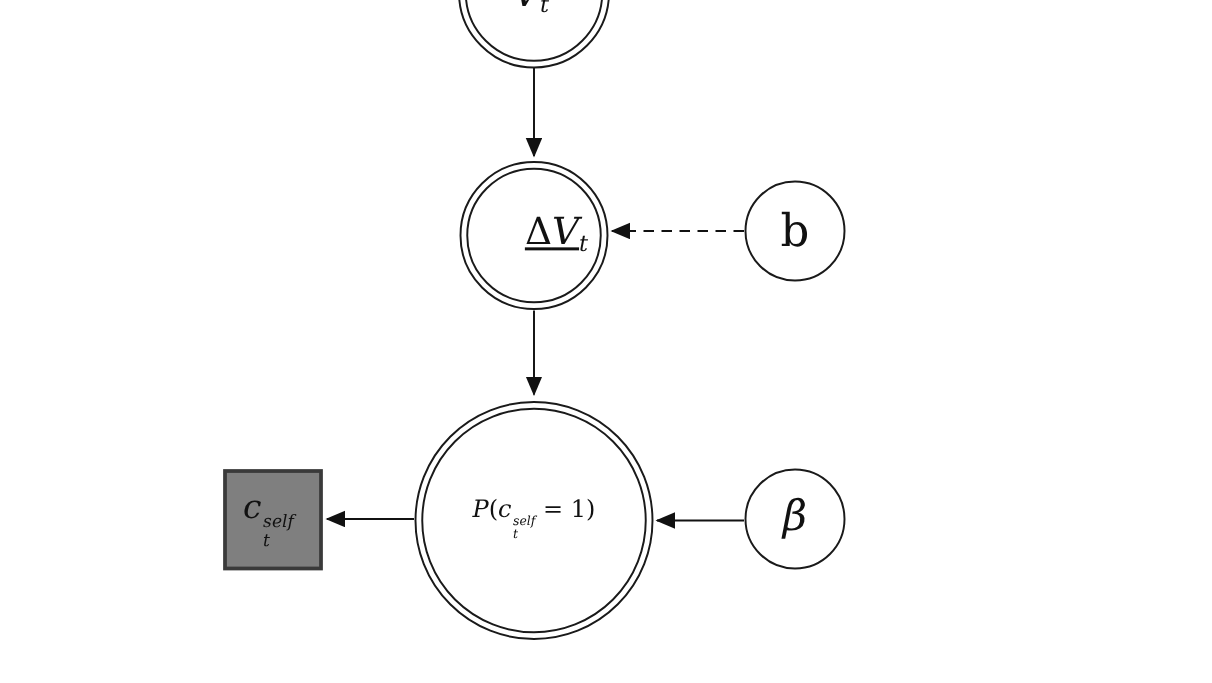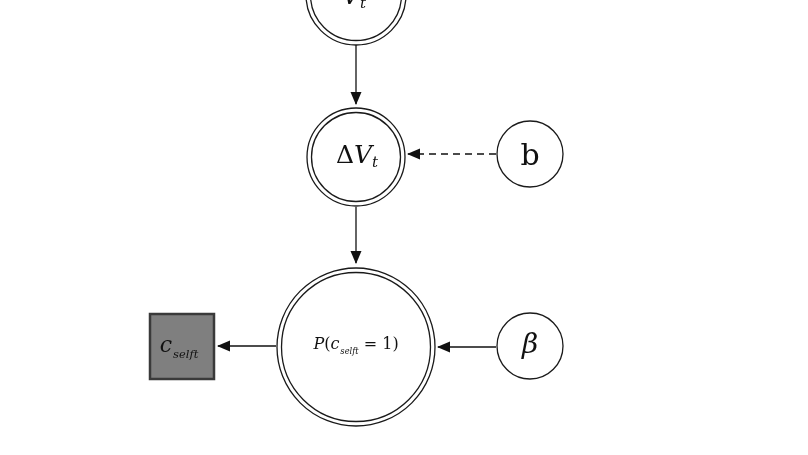--- a/index.html
+++ b/index.html
@@ -9,21 +9,21 @@
   }
   .stage svg{position:absolute;left:0;top:0;}
   .label{
     position:absolute;transform:translate(-50%,-50%);
     white-space:nowrap;color:#111111;line-height:1;
   }
   .it{font-style:italic;}
   .rm{font-style:normal;}
   .sb{font-style:italic;font-size:0.60em;vertical-align:-0.28em;}
   .stack{
-    display:inline-flex;flex-direction:row;align-items:flex-start;
+    display:inline-flex;flex-direction:column;align-items:flex-start;
     font-size:0.52em;line-height:1.08;vertical-align:-0.55em;
     font-style:italic;margin-left:1px;
   }
 </style>
 </head>
 <body>
 
 <div class="stage">
 
   <svg width="808" height="455" viewBox="0 0 808 455">
@@ -56,21 +56,21 @@
       <circle cx="356" cy="347" r="74.5" stroke-width="1.3" fill="none" stroke="#1a1a1a"></circle>
     </g>
 
     <circle cx="530" cy="346" r="33" stroke-width="1.3" stroke="#1a1a1a" fill="#ffffff"></circle>
 
     <rect x="150" y="314" width="64" height="65" stroke-width="2.5" fill="#7f7f7f" stroke="#3a3a3a"></rect>
   </svg>
 
   <div class="label" style="left:354px;top:-3px;font-size:25px;"><span class="it">V</span><span class="sb">t</span></div>
 
-  <div class="label" style="left:357px;top:156px;font-size:25px;"><span class="rm">Δ</span><span class="it">V</span><span class="sb">t</span></div>
+  <div class="label" style="left:371px;top:156px;font-size:25px;text-decoration:underline;"><span class="rm">Δ</span><span class="it">V</span><span class="sb">t</span></div>
 
   <div class="label" style="left:530px;top:155px;font-size:30px;"><span class="rm">b</span></div>
 
   <div class="label" style="left:356px;top:346px;font-size:16px;"><span class="it">P</span><span class="rm">(</span><span class="it">c</span><span class="stack">
         <span>self</span>
         <span>t</span>
       </span><span class="rm"> = 1)</span></div>
 
   <div class="label" style="left:530px;top:344px;font-size:28px;"><span class="it">β</span></div>
 

